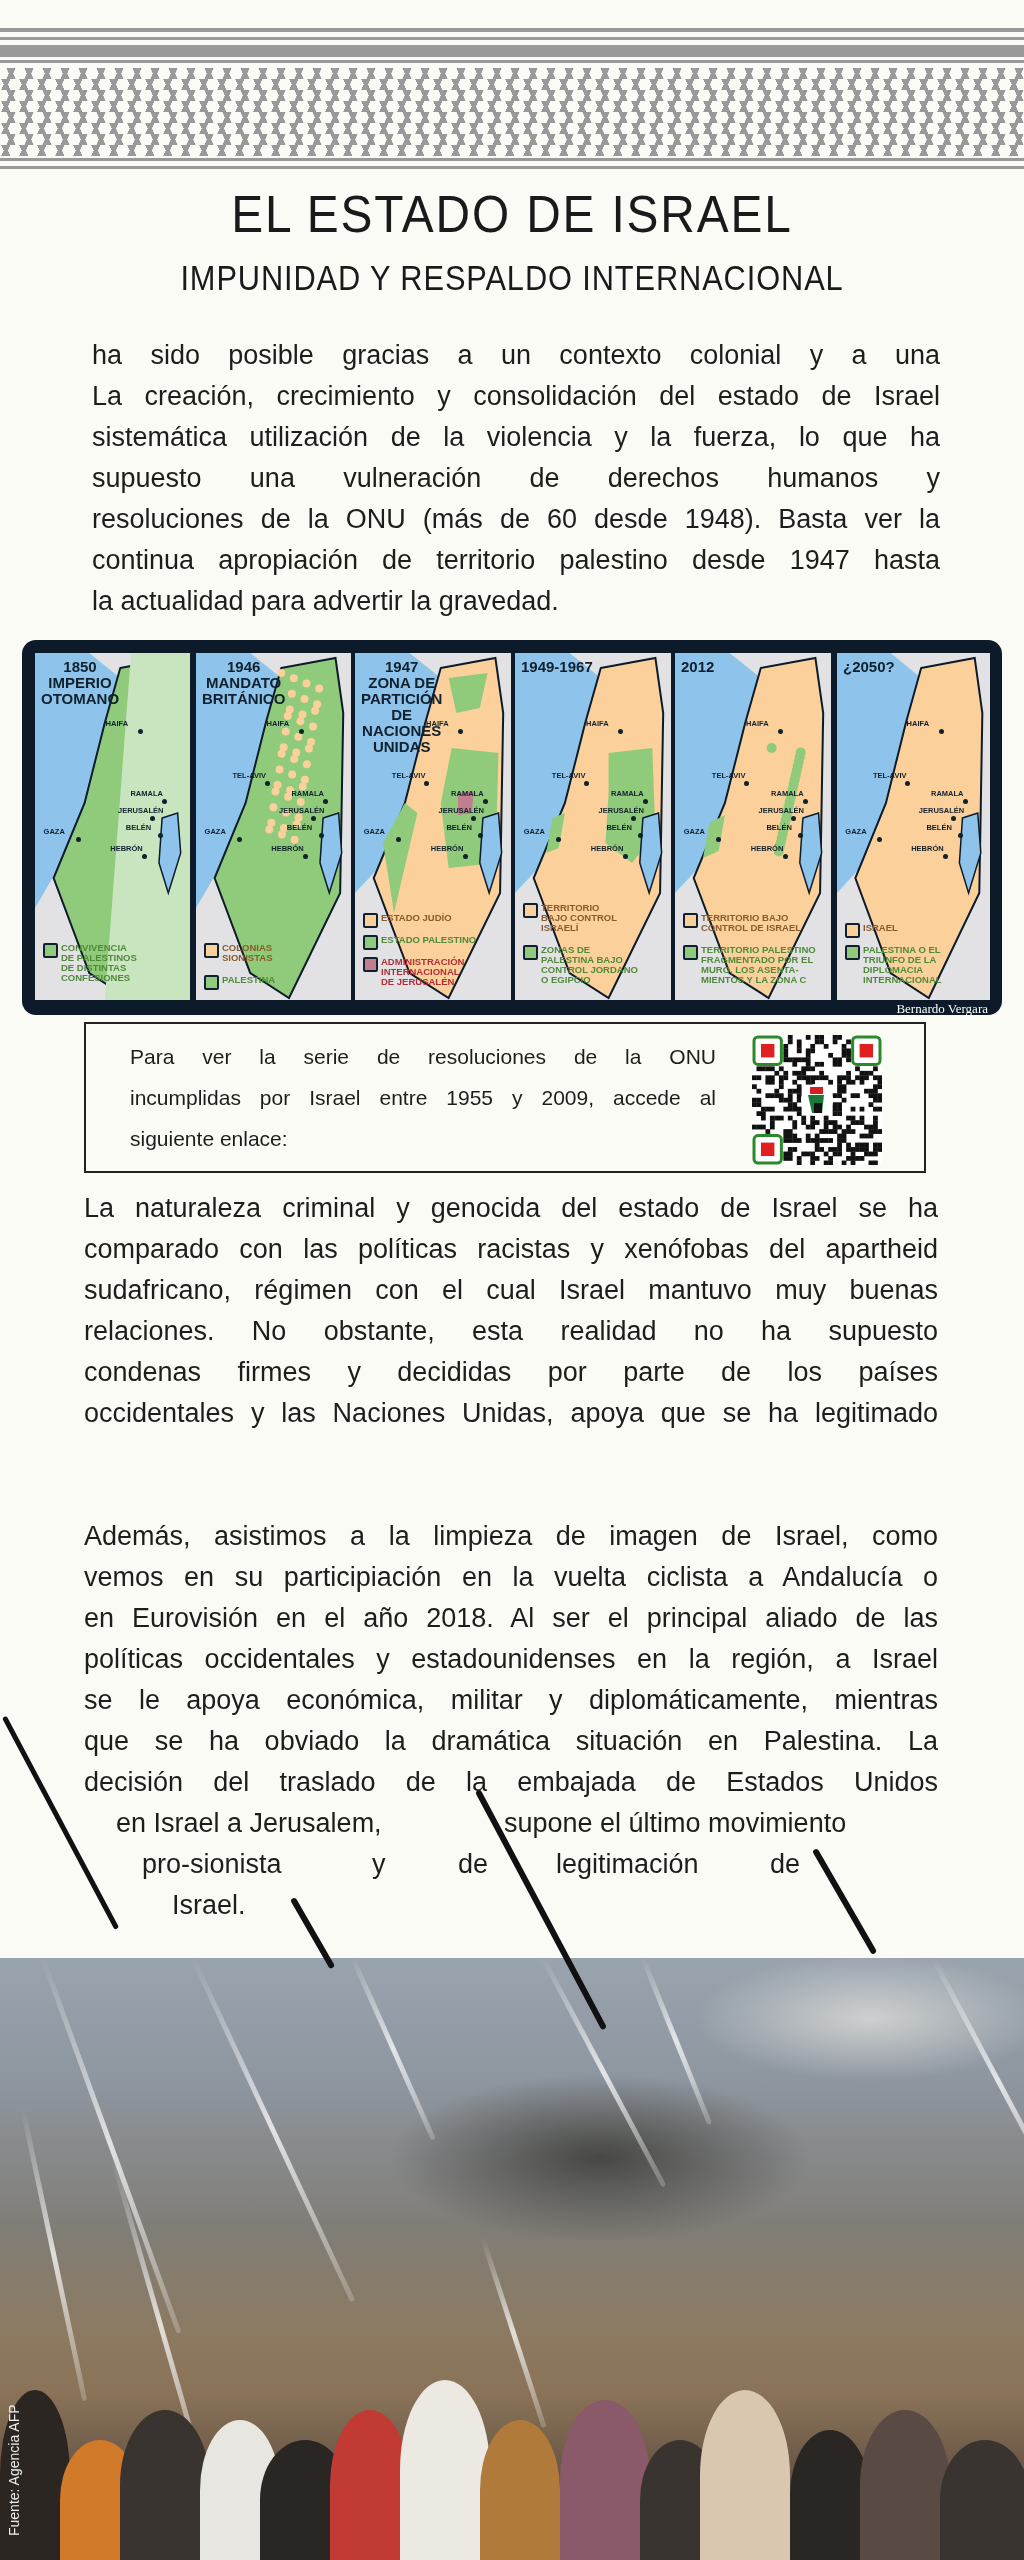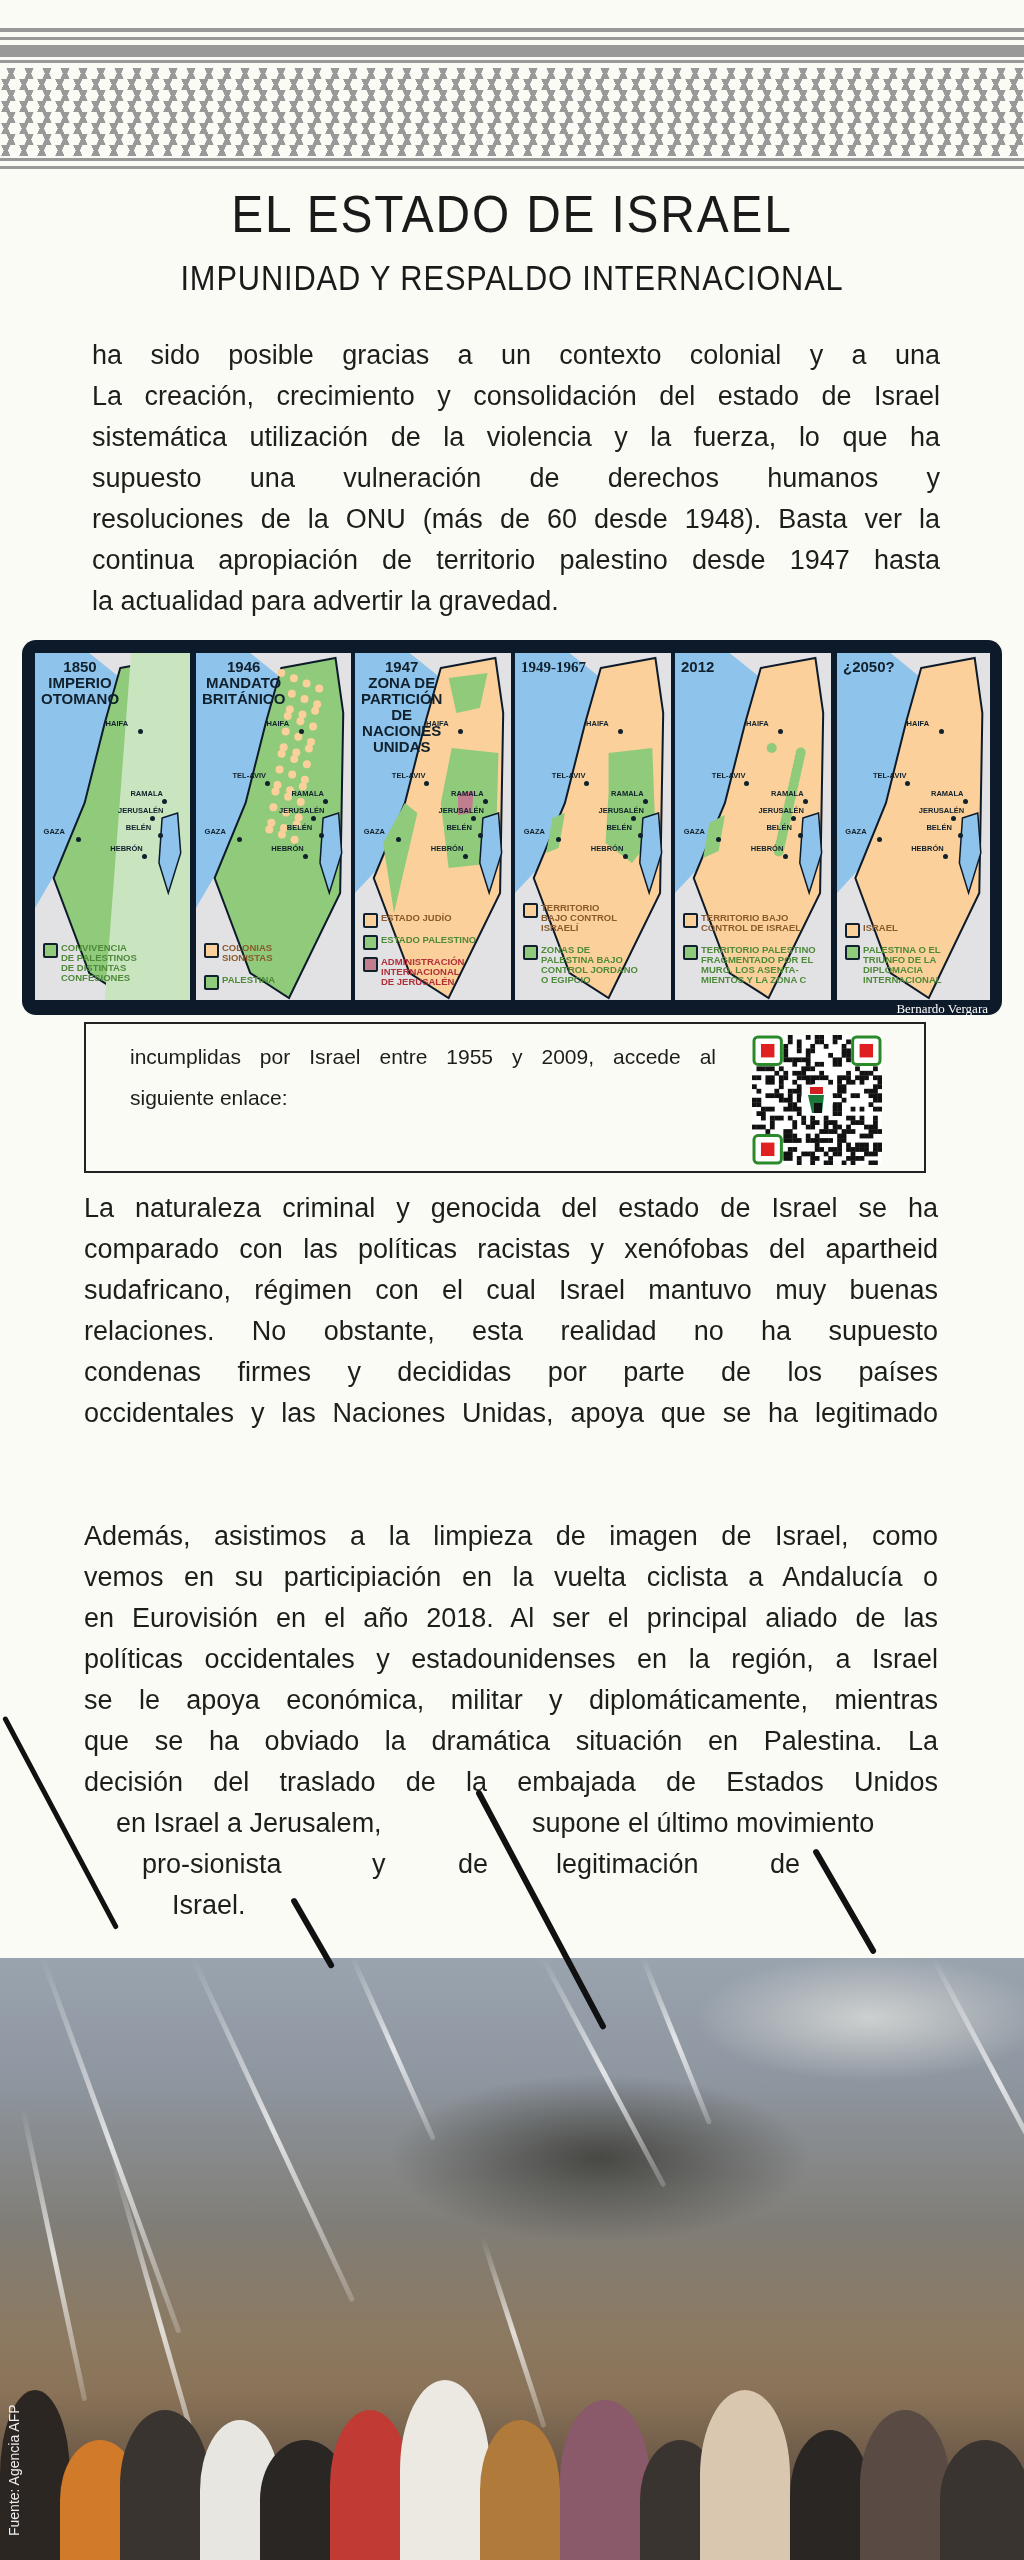--- a/index.html
+++ b/index.html
@@ -207,21 +207,21 @@
       <div class="legend" style="top: 304px;"><span class="sw" style="background:#c07e8e"></span><span class="tx" style="color:#b0303a">ADMINISTRACIÓN<br>INTERNACIONAL<br>DE JERUSALÉN</span></div>
     </div>
     <div class="map" style="left: 493px; width: 156px;">
       <svg width="156" height="347" viewBox="0 0 156 347">
       <path d="M54.599999999999994,0 L156,0 L156,347 L0,347 L0,240 L23.4,215 L49.92,150 L70.2,70 L85.80000000000001,25 Z" fill="#e2e2e4"></path>
       <path d="M85.80000000000001,15 L140.4,5 L148.2,60 L145.08,240 L93.6,345 L54.599999999999994,320 L18.72,225 L49.92,150 L70.2,70 Z" fill="#fbd09a" stroke="#0d1a2a" stroke-width="2"></path>
       <path d="M93.6,100 L137.28,95 L140.4,180 L117,210 L90.47999999999999,190 L93.6,140 Z" fill="#8fcb7a"></path>
         <path d="M37.44,165 L49.92,160 L43.68000000000001,195 L31.200000000000003,200 Z" fill="#8fcb7a"></path>
       <path d="M127.91999999999999,165 L143.52,160 L146.64,200 L134.16,240 L124.80000000000001,210 Z" fill="#8ec4ec" stroke="#0d1a2a" stroke-width="1.5"></path>
     </svg>
-      <div class="map-title" style="text-align: left; font-family: Liberation Serif, serif;">
+      <div class="map-title" style="text-align: left;">
         <div>1949-1967</div>
       </div>
       <div class="city" style="left: 71.12px; top: 66.34px;">HAIFA</div>
       <div class="dot" style="left: 103.12px; top: 76.34px;"></div>
       <div class="city" style="left: 36.8px; top: 118.39px;">TEL-AVIV</div>
       <div class="dot" style="left: 68.8px; top: 128.39px;"></div>
       <div class="city" style="left: 96.08px; top: 135.74px;">RAMALA</div>
       <div class="dot" style="left: 128.08px; top: 145.74px;"></div>
       <div class="city" style="left: 83.6px; top: 153.09px;">JERUSALÉN</div>
       <div class="dot" style="left: 115.6px; top: 163.09px;"></div>
@@ -310,20 +310,21 @@
       <div class="city" style="left: 8.36px; top: 173.91px;">GAZA</div>
       <div class="dot" style="left: 40.36px; top: 183.91px;"></div>
       <div class="legend" style="top: 270px;"><span class="sw" style="background:#fbd09a"></span><span class="tx" style="color:#8a5a2a">ISRAEL</span></div>
       <div class="legend" style="top: 292px;"><span class="sw" style="background:#8fcb7a"></span><span class="tx" style="color:#4e8a3a">PALESTINA O EL<br>TRIUNFO DE LA<br>DIPLOMACIA<br>INTERNACIONAL</span></div>
     </div>
     <div class="credit">Bernardo Vergara</div>
   </div>
 
 <div class="qrbox">
   <div class="qrtext">
+    <span class="line">Para ver la serie de resoluciones de la ONU</span>
     <span class="line">incumplidas por Israel entre 1955 y 2009, accede al</span>
     <span class="line last">siguiente enlace:</span>
   </div>
   <div class="qr" id="qr"><svg width="130" height="130" viewBox="0 0 130 130">
         <rect width="130" height="130" fill="#fff"></rect>
         <rect x="35.86206896551724" y="0" width="4.782758620689655" height="4.782758620689655" fill="#111"></rect>
         <rect x="53.79310344827586" y="0" width="4.782758620689655" height="4.782758620689655" fill="#111"></rect>
         <rect x="62.75862068965517" y="0" width="4.782758620689655" height="4.782758620689655" fill="#111"></rect>
         <rect x="67.24137931034483" y="0" width="4.782758620689655" height="4.782758620689655" fill="#111"></rect>
         <rect x="80.68965517241378" y="0" width="4.782758620689655" height="4.782758620689655" fill="#111"></rect>
@@ -632,21 +633,21 @@
 <div class="para" style="left:84px;top:1516px;width:854px;">
   <span class="line">Además, asistimos a la limpieza de imagen de Israel, como</span>
   <span class="line">vemos en su participiación en la vuelta ciclista a Andalucía o</span>
   <span class="line">en Eurovisión en el año 2018. Al ser el principal aliado de las</span>
   <span class="line">políticas occidentales y estadounidenses en la región, a Israel</span>
   <span class="line">se le apoya económica, militar y diplomáticamente, mientras</span>
   <span class="line">que se ha  obviado  la dramática situación en  Palestina. La</span>
   <span class="line">decisión del traslado de la   embajada  de  Estados  Unidos</span>
 </div>
 <div class="abs para" style="left:116px;top:1803px;white-space:nowrap;">en  Israel  a  Jerusalem,</div>
-<div class="abs para" style="left:532px;top:1803px;white-space:nowrap;">supone el último movimiento</div>
+<div class="abs para" style="left:504px;top:1803px;white-space:nowrap;">supone el último movimiento</div>
 <div class="abs para" style="left:142px;top:1844px;">pro-sionista</div>
 <div class="abs para" style="left:372px;top:1844px;">y</div>
 <div class="abs para" style="left:458px;top:1844px;">de</div>
 <div class="abs para" style="left:556px;top:1844px;">legitimación</div>
 <div class="abs para" style="left:770px;top:1844px;">de</div>
 <div class="abs para" style="left:172px;top:1885px;">Israel.</div>
 
 <div class="photo" id="photo">
 
 <div class="trail" style="left: 40px; top: 0px; height: 400px; transform: rotate(-20deg);"></div>

